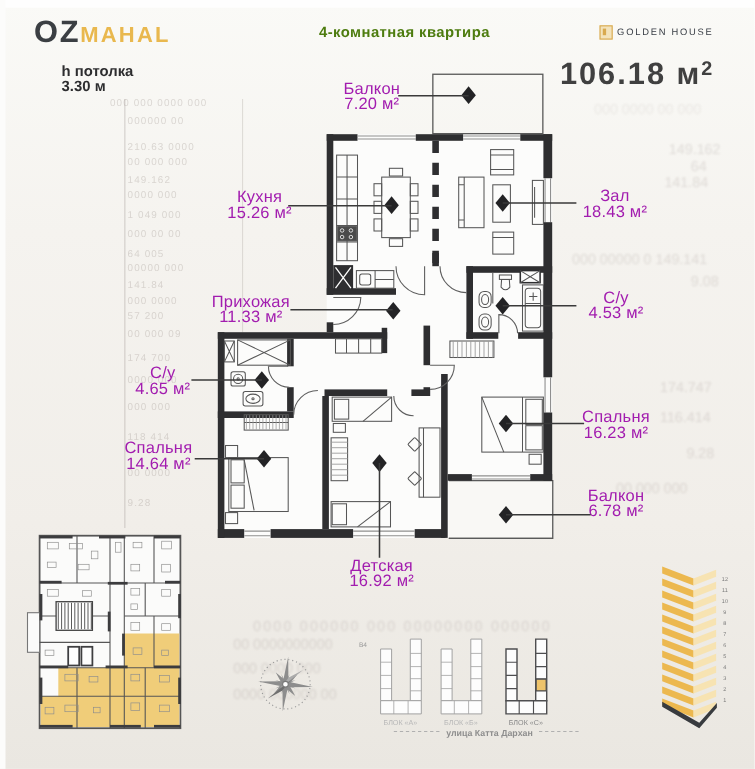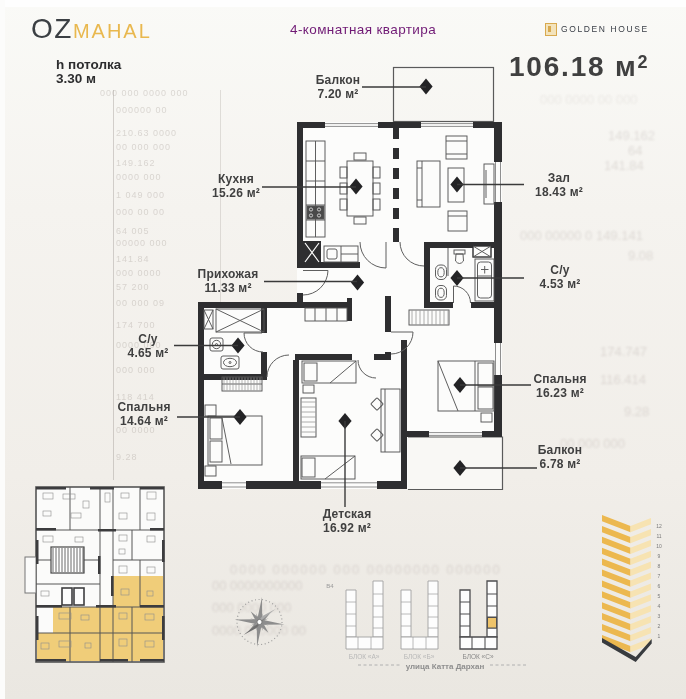--- a/index.html
+++ b/index.html
@@ -1,20 +1,20 @@
 <!DOCTYPE html>
 <html><head>
 <meta charset="utf-8">
 <style>
   html,body{margin:0;padding:0}
   body{width:686px;height:699px;position:relative;overflow:hidden;
        background:linear-gradient(180deg,#fafaf7 0%,#f5f3ef 30%,#f1eee9 68%,#eae7e1 100%);
        font-family:"Liberation Sans",sans-serif;color:#2e2e30;}
   .abs{position:absolute}
-  .lbl{position:absolute;font-weight:bold;font-size:12px;line-height:13.5px;text-align:center;color:#404040;letter-spacing:.2px;white-space:nowrap}
+  .lbl{position:absolute;font-weight:normal;font-size:15px;line-height:13.5px;text-align:center;color:#a21caf;letter-spacing:.2px;white-space:nowrap}
   .ghost{position:absolute;color:rgba(158,150,143,.33);filter:blur(.6px);font-size:9px;white-space:nowrap;letter-spacing:1px}
   .ghostd{position:absolute;color:rgba(150,140,134,.24);filter:blur(.8px);font-size:13px;white-space:nowrap}
 </style>
 </head>
 <body>
 
 <div class="abs" style="left:0;top:0;width:686px;height:7px;background:#fefefe"></div>
 
 <div class="abs" style="left:0;top:0;width:5px;height:699px;background:#fcfcfb"></div>
 
@@ -52,23 +52,23 @@
 <div class="ghost" style="left:116px;top:142px">00 000 000</div>
 <div class="ghost" style="left:116px;top:172px">0000 000</div>
 <div class="ghost" style="left:116px;top:207px">000 00 00</div>
 <div class="ghost" style="left:116px;top:238px">00000 000</div>
 <div class="ghost" style="left:116px;top:268px">000 0000</div>
 <div class="ghost" style="left:116px;top:298px">00 000 09</div>
 <div class="ghost" style="left:116px;top:340px">0000 000</div>
 <div class="ghost" style="left:116px;top:365px">000 000</div>
 <div class="ghost" style="left:116px;top:425px">00 0000</div>
 
-<div class="abs" style="left:31px;top:13px;font-weight:normal;font-size:28px;letter-spacing:1.5px"><span style="color:#3b3f43">OZ</span><span style="font-size:20px;color:#e9b84e;letter-spacing:2px">MAHAL</span></div>
-
-<div class="abs" style="left:290px;top:22px;font-weight:normal;font-size:13.5px;letter-spacing:.4px;color:#701a75">4-комнатная квартира</div>
+<div class="abs" style="left:31px;top:13px;font-weight:bold;font-size:28px;letter-spacing:1.5px"><span style="color:#3b3f43">OZ</span><span style="font-size:20px;color:#e9b84e;letter-spacing:2px">MAHAL</span></div>
+
+<div class="abs" style="left:290px;top:22px;font-weight:bold;font-size:13.5px;letter-spacing:.4px;color:#4d7c0f">4-комнатная квартира</div>
 
 <div class="abs" style="left:545px;top:23px;width:10px;height:11px;border:1.5px solid #d8a94e;background:#f3e3bb"></div>
 <div class="abs" style="left:548px;top:26px;width:3px;height:6px;background:#d8a94e"></div>
 
 <div class="abs" style="left:561px;top:24px;font-weight:normal;font-size:8.5px;letter-spacing:1.6px;color:#383d45">GOLDEN HOUSE</div>
 
 <div class="abs" style="left:56px;top:58px;font-weight:bold;font-size:13.5px;line-height:13.5px;color:#2d2d2f">h потолка<br>3.30 м</div>
 
 <div class="abs" style="left:509px;top:51px;font-weight:bold;font-size:28px;letter-spacing:1.8px;color:#404040">106.18 м<span style="font-size:18px;vertical-align:8px">2</span></div>
 

